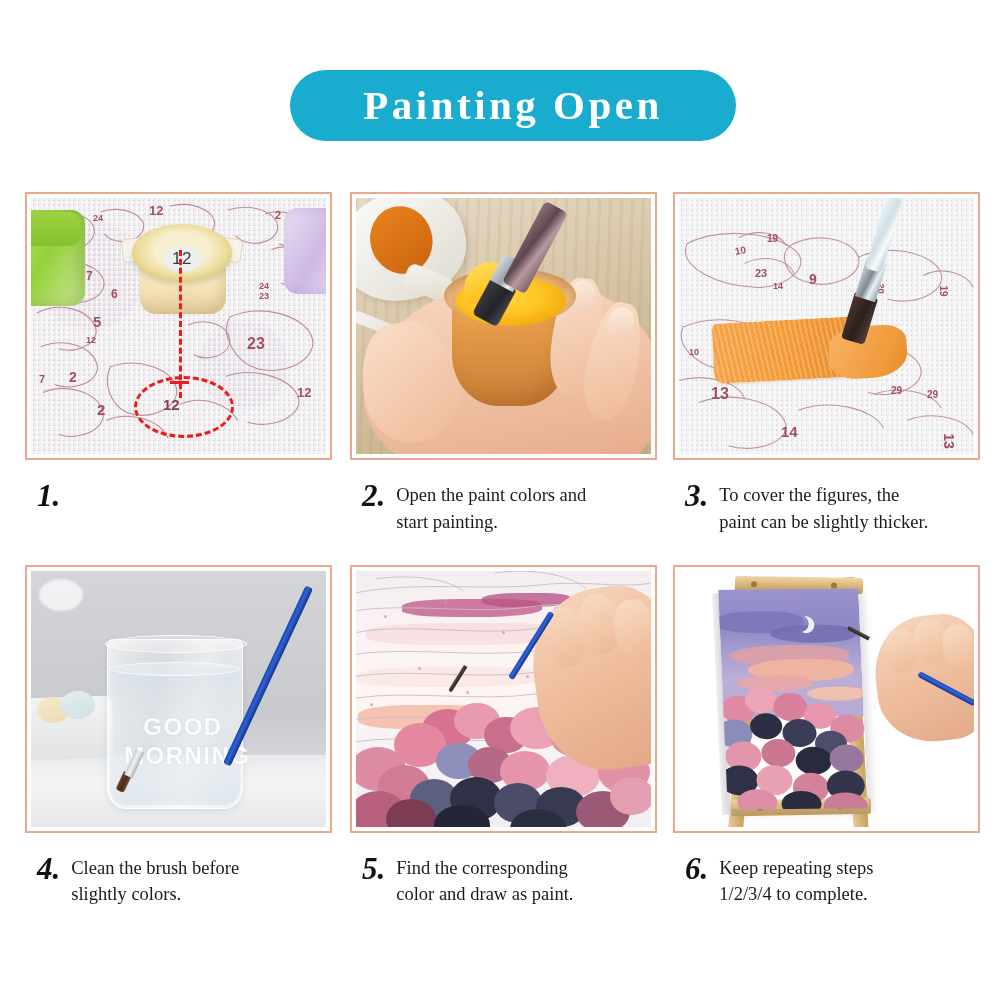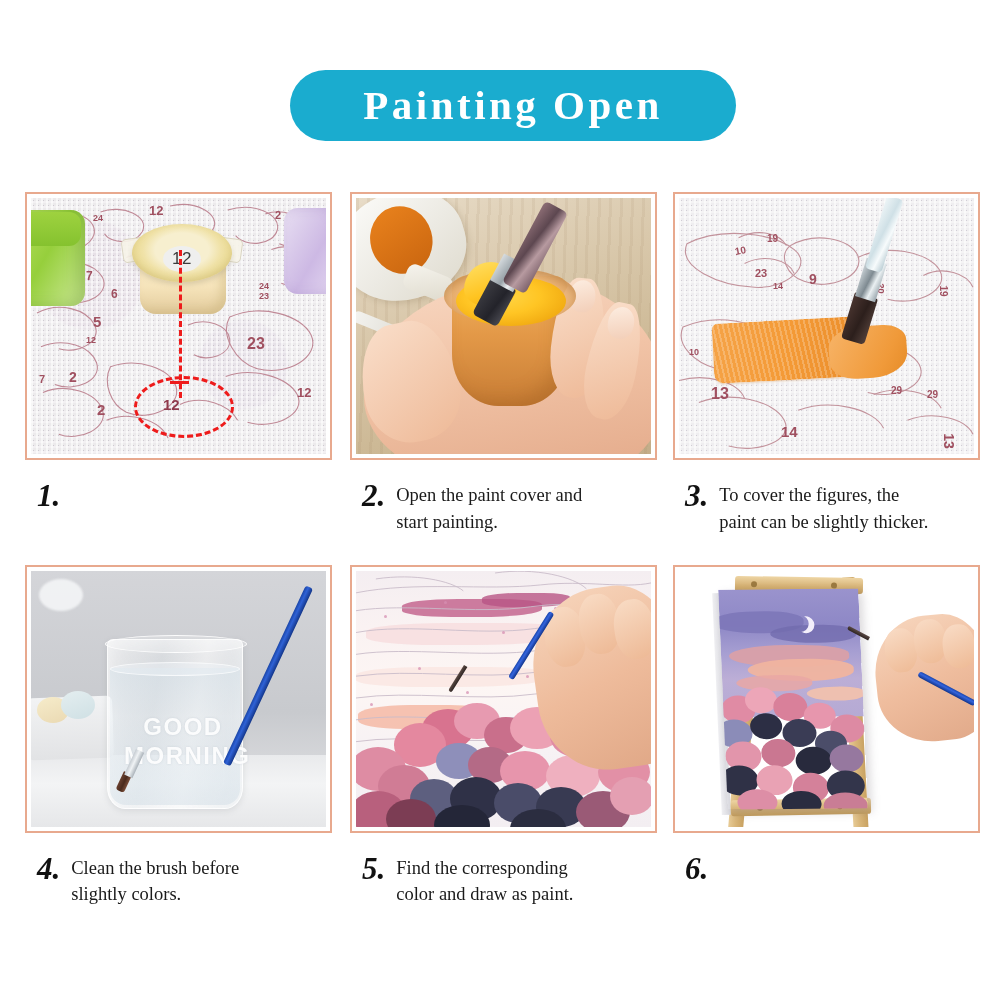--- a/index.html
+++ b/index.html
@@ -749,21 +749,21 @@
           <div class="pot2-rim"></div>
           <div class="paint2"></div>
           <div class="paint2-blob"></div>
           <div class="brush2-bristles"></div>
           <div class="brush2-ferrule"></div>
           <div class="brush2-handle"></div>
         </div>
       </div>
       <div class="caption">
         <span class="step-num">2.</span>
-        <span class="caption-text">Open the paint cover and
+        <span class="caption-text">Open the paint colors and
 start painting.</span>
       </div>
     </div>
 
     <div class="step-cell col3">
       <div class="photo-frame">
         <div class="photo">
           <div class="canvas-bg" style="background:#efeef0;"></div>
           <div class="canvas-weave"></div>
 
@@ -982,16 +982,18 @@
             <span class="knuckle6" style="left:12px; top:10px;"></span>
             <span class="knuckle6" style="left:42px; top:4px;"></span>
             <span class="knuckle6" style="left:70px; top:12px;"></span>
           </div>
           <div class="brush6-handle"></div>
           <div class="brush6-tip"></div>
         </div>
       </div>
       <div class="caption">
         <span class="step-num">6.</span>
+        <span class="caption-text">Keep repeating steps
+1/2/3/4 to complete.</span>
       </div>
     </div>
   </div>
 </div>
 
 </body></html>

